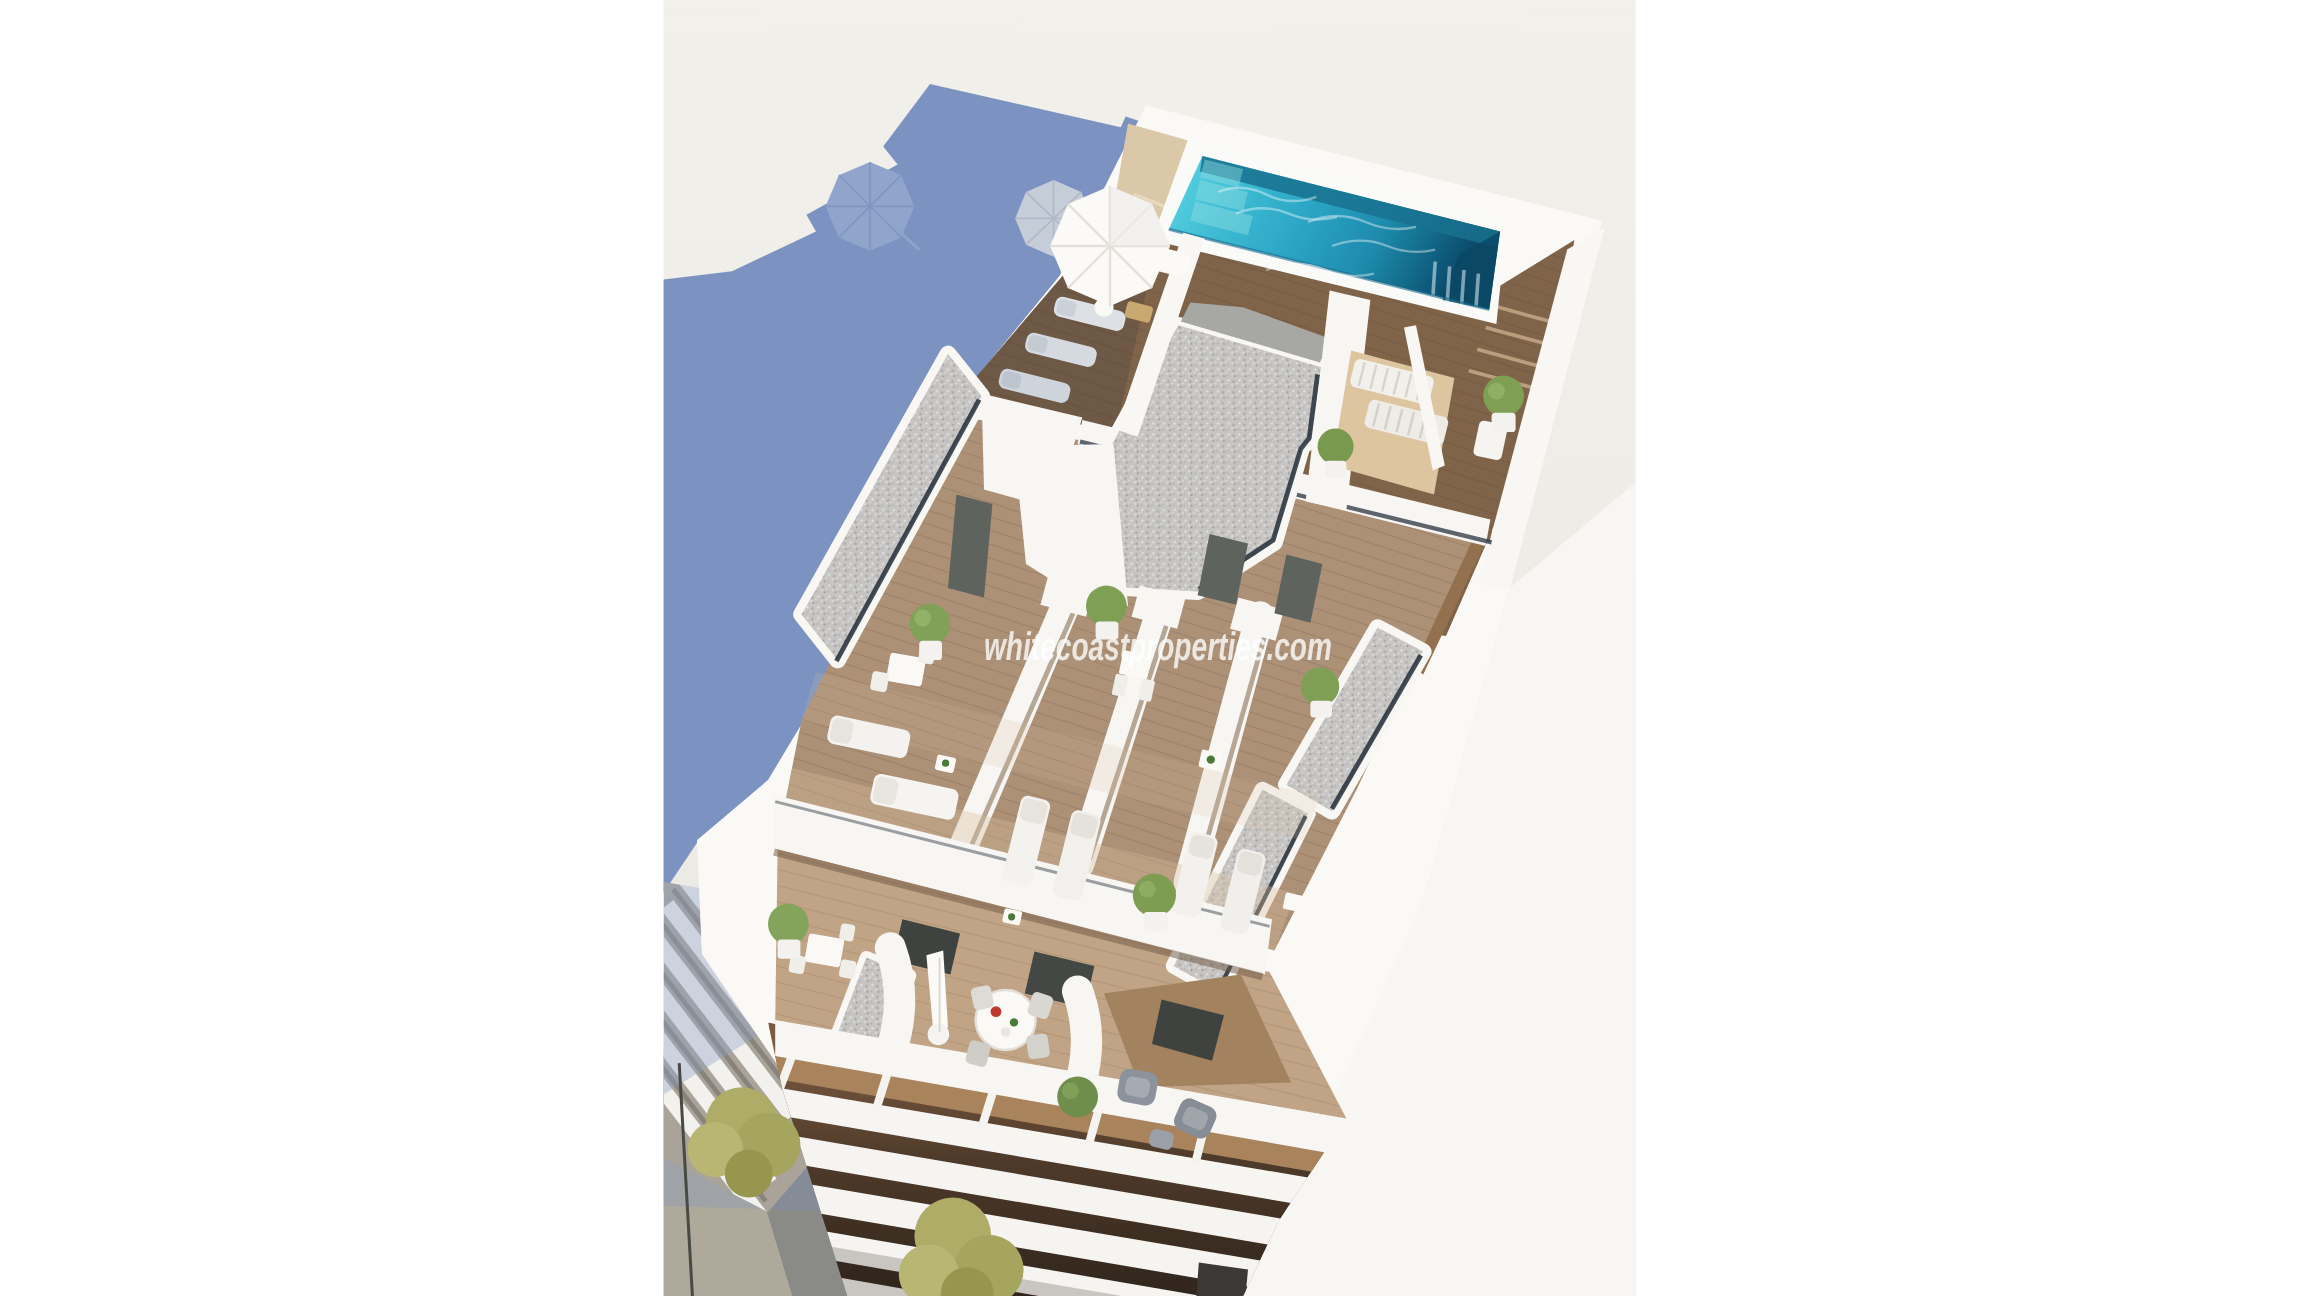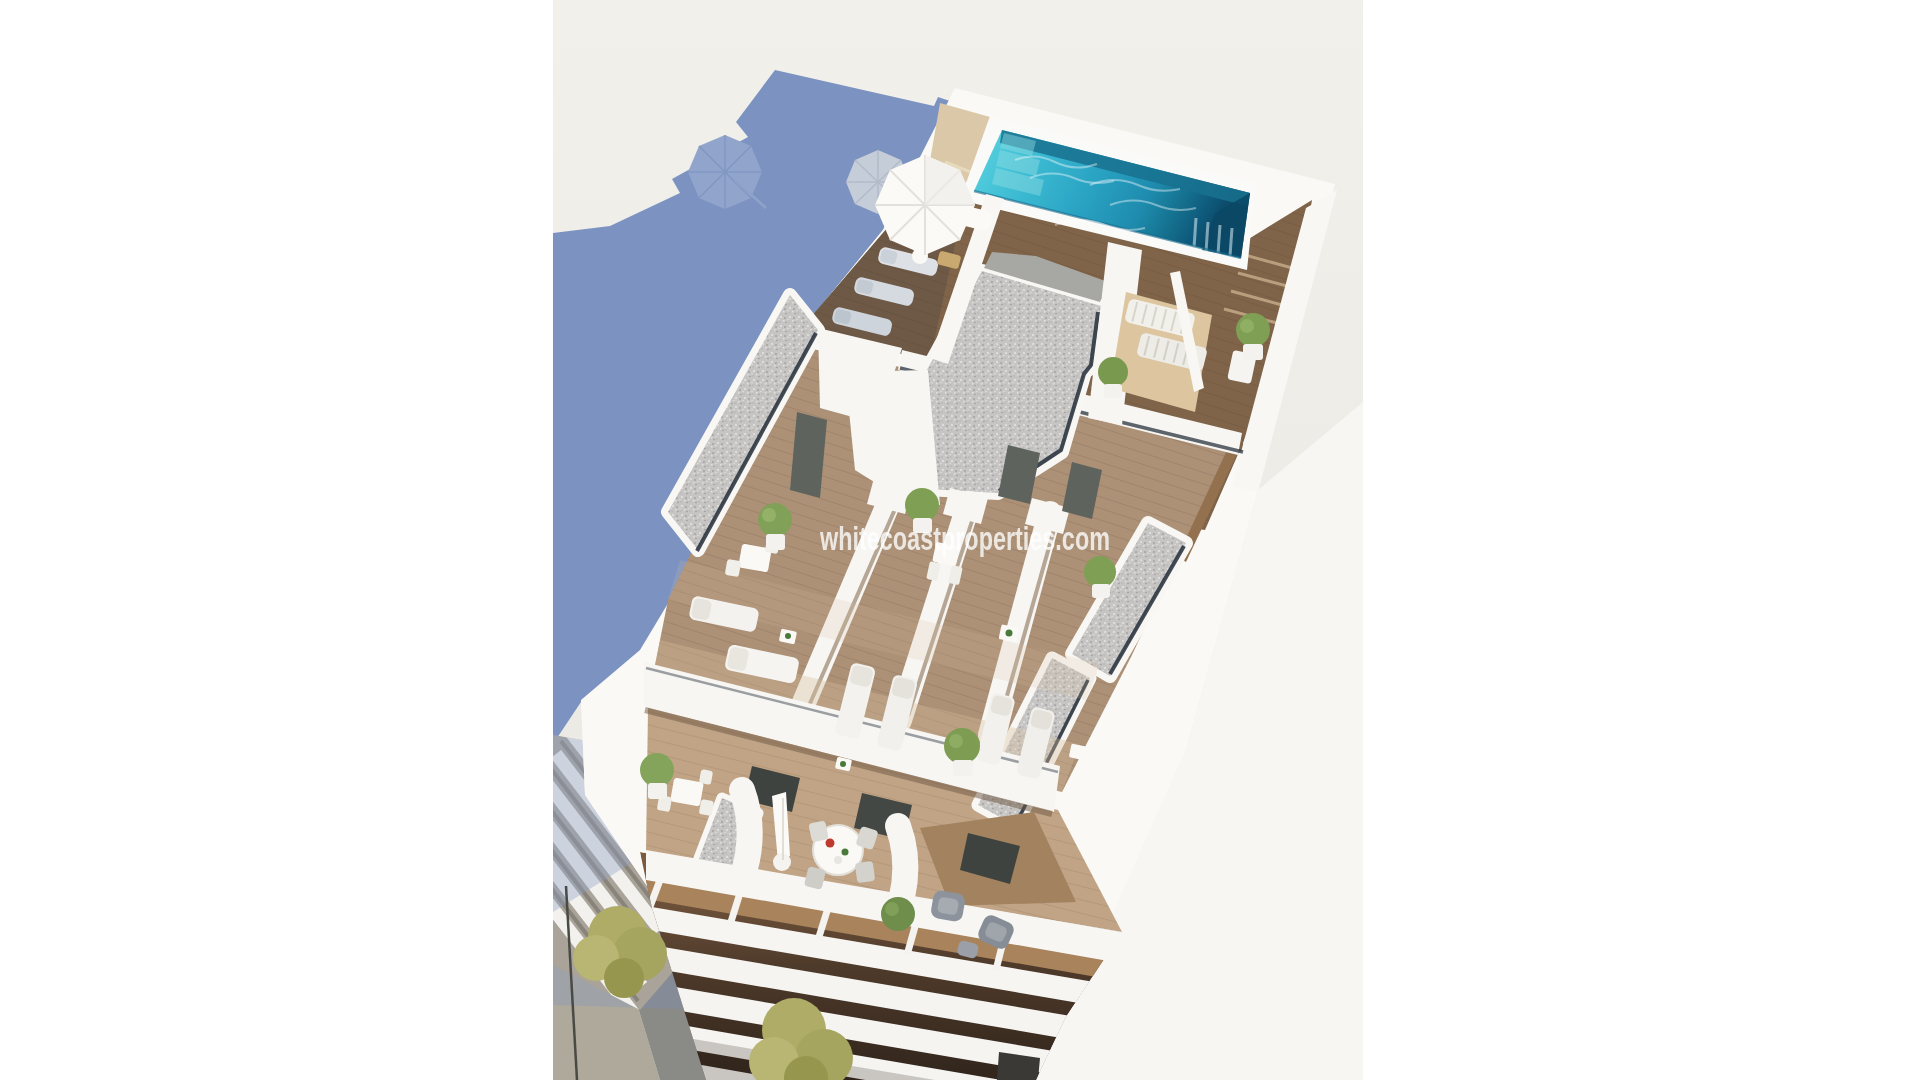--- a/index.html
+++ b/index.html
@@ -1,16 +1,16 @@
 <!DOCTYPE html>
 <html><head>
 <meta charset="utf-8">
 <style>
   html,body{margin:0;padding:0;background:#ffffff;width:1920px;height:1080px;overflow:hidden;}
-  #stage{position:relative;width:1920px;height:824px;font-family:"Liberation Sans",sans-serif;}
+  #stage{position:relative;width:1920px;height:824px;font-family:"Liberation Sans",sans-serif;font-style:italic;}
   svg{position:absolute;left:0;top:0;}
 </style>
 </head>
 <body>
 <div id="stage">
 <svg width="1920" height="1080" viewBox="0 0 1920 1080">
 <defs>
   <linearGradient id="bgg" x1="0" y1="0" x2="0" y2="1">
     <stop offset="0" stop-color="#F1F0EB"></stop>
     <stop offset="0.55" stop-color="#ECEBE6"></stop>

